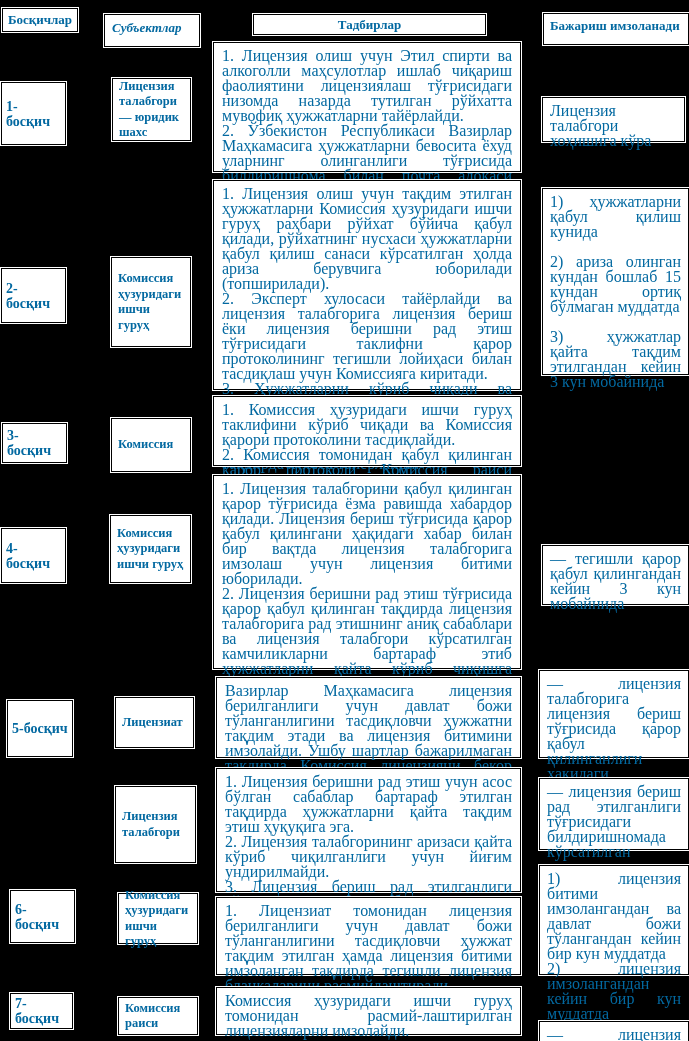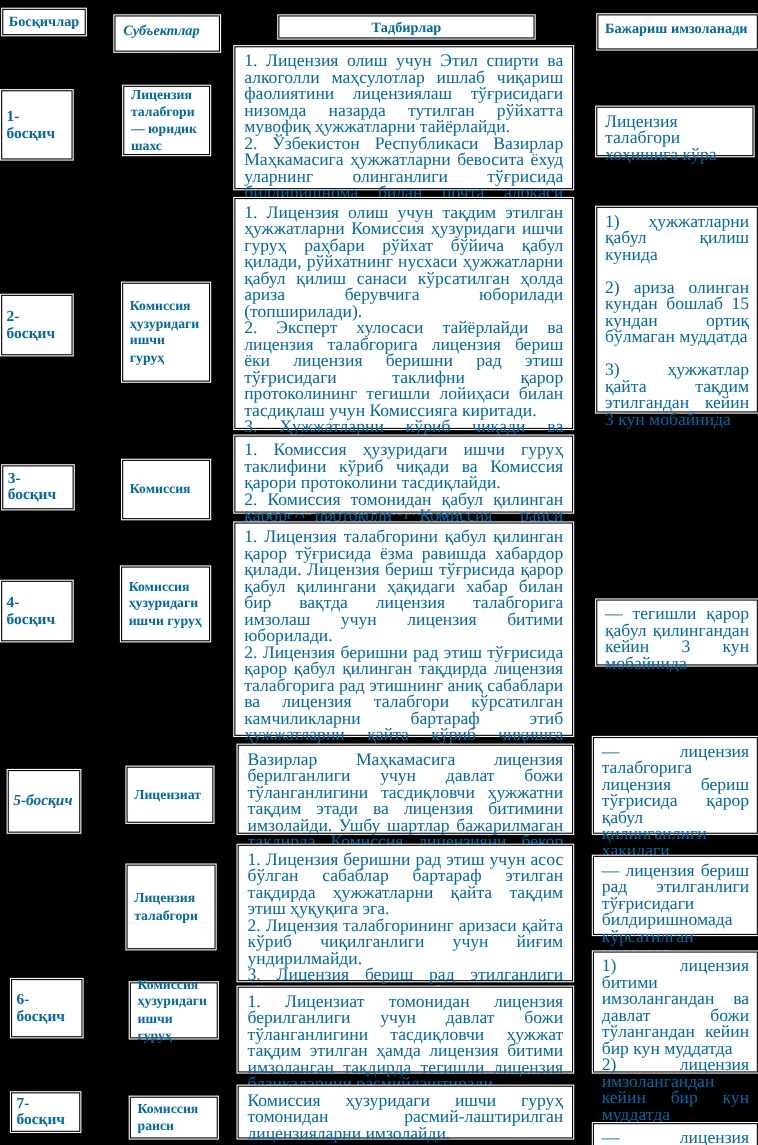--- a/index.html
+++ b/index.html
@@ -33,21 +33,21 @@
   .h-stages    { left:2px;   top:8px;  width:76px;  height:24px; }
   .h-subjects  { left:104px;  top:14px; width:96px;  height:33px; padding:5px 7px;font-style:italic; }
   .h-acts      { left:253px; top:14px; width:233px; height:21px; }
   .h-deads     { left:543px; top:13px; width:146px; height:32px; padding:4px 6px; }
 
   
   .s1 { left:1px;  top:82px;  width:65px; height:63px; }
   .s2 { left:1px;  top:268px; width:65px; height:55px; }
   .s3 { left:2px;  top:423px; width:65px; height:40px; }
   .s4 { left:1px;  top:528px; width:65px; height:55px; }
-  .s5 { left:7px;  top:700px; width:66px; height:57px;font-style:italic; }
+  .s5 { left:7px;  top:700px; width:66px; height:57px; }
   .s6 { left:10px; top:890px; width:65px; height:53px; }
   .s7 { left:10px; top:993px; width:63px; height:36px; }
 
   
   .u1 { left:96px;  top:78px;  width:79px; height:63px; }
   .u2 { left:95px;  top:257px; width:80px; height:90px; }
   .u3 { left:95px;  top:418px; width:80px; height:54px; }
   .u4 { left:94px;  top:515px; width:81px; height:68px; }
   .u5 { left:99px;  top:697px; width:79px; height:51px; }
   .u6 { left:99px;  top:786px; width:81px; height:77px; }

